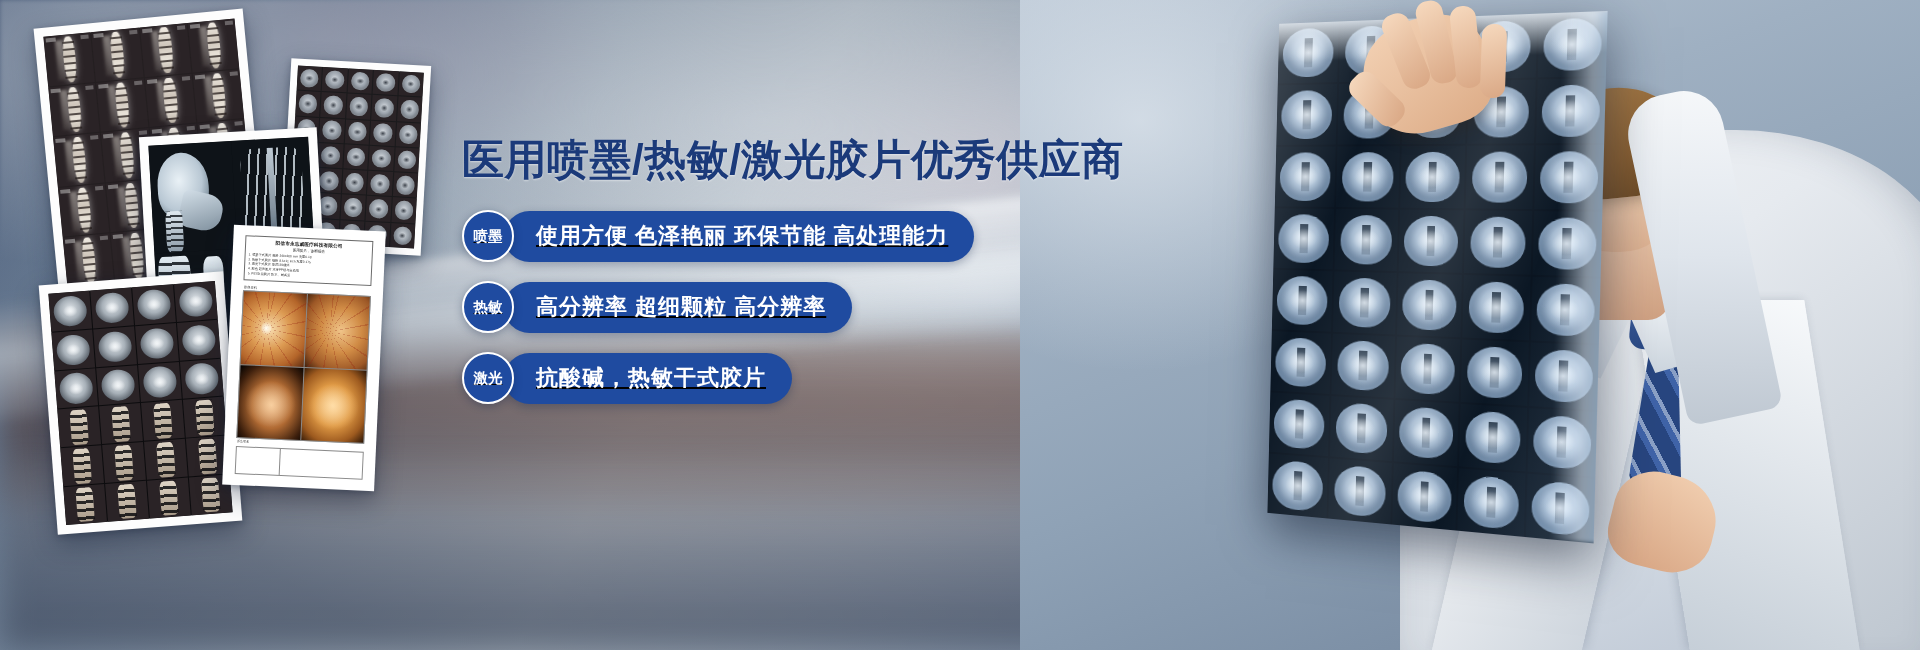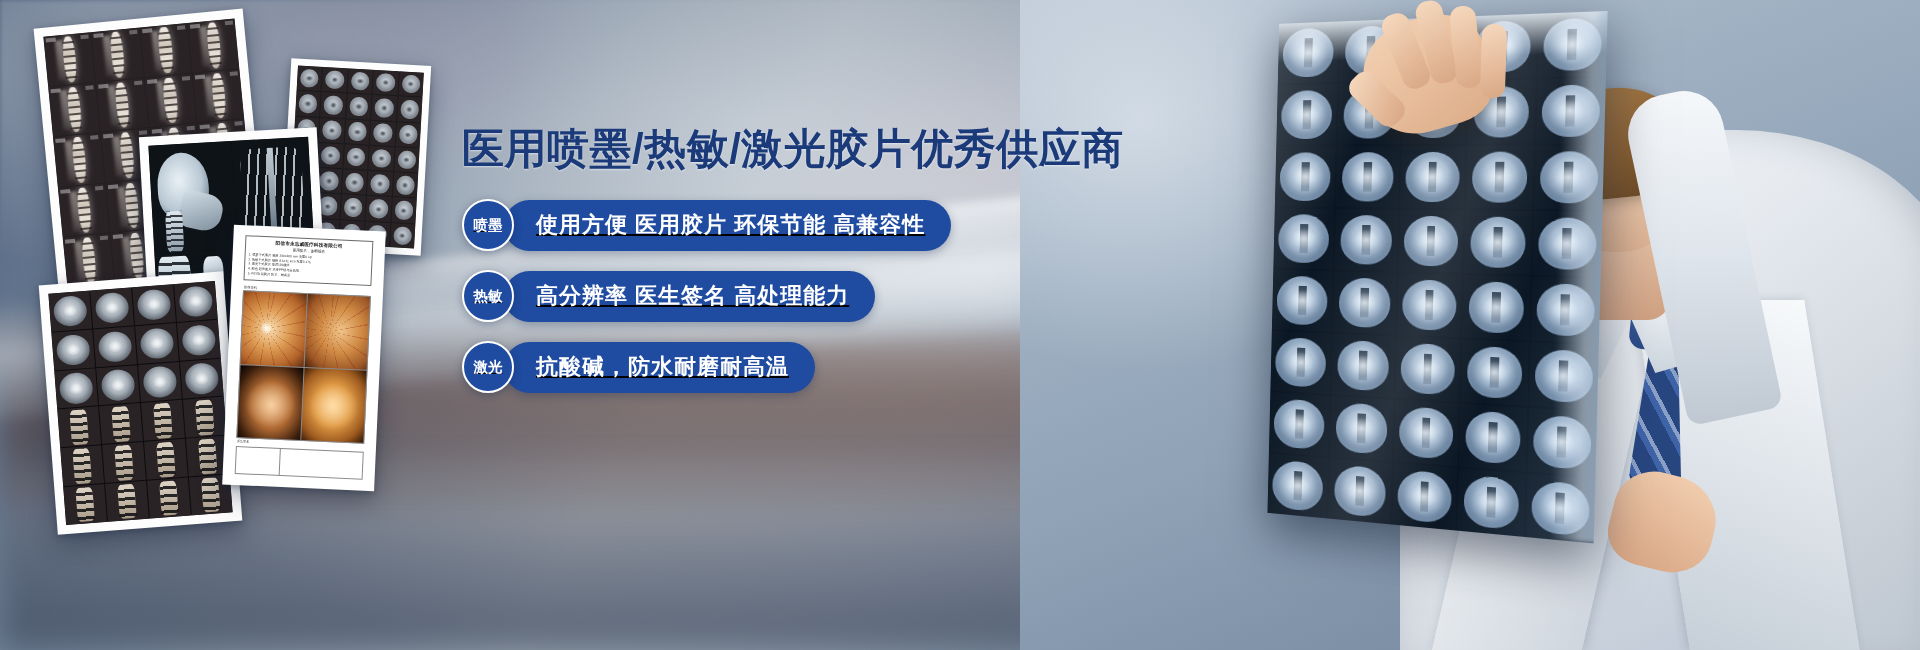--- a/index.html
+++ b/index.html
@@ -250,21 +250,21 @@
     background:linear-gradient(180deg,rgba(26,42,60,.85),rgba(26,42,60,.2));}
   .film-gloss{position:absolute;inset:0;
     background:linear-gradient(110deg, rgba(255,255,255,.22) 0%, rgba(255,255,255,0) 26%, rgba(255,255,255,.12) 52%, rgba(255,255,255,0) 70%, rgba(200,225,255,.18) 100%);}
   .film-curl{position:absolute;right:-6px;top:0;bottom:0;width:48px;
     background:linear-gradient(90deg, rgba(255,255,255,0), rgba(226,238,250,.55) 60%, rgba(160,186,212,.8));
     filter:blur(2px);}
   .film-top{position:absolute;left:0;right:0;top:0;height:40px;
     background:linear-gradient(180deg,rgba(236,244,252,.85),rgba(236,244,252,0));}
 
   
-  .content{position:absolute;left:462px;top:125px;width:620px;}
+  .content{position:absolute;left:462px;top:136px;width:620px;}
   .headline{
     font-size:42px;font-weight:bold;color:#1b3a7a;letter-spacing:.5px;
     line-height:1.15;white-space:nowrap;
     text-shadow:0 1px 2px rgba(255,255,255,.5);
   }
   .rows{margin-top:26px;text-decoration:underline;}
   .frow{display:flex;align-items:center;margin-bottom:19px;}
   .badge{
     width:48px;height:48px;flex:0 0 48px;border-radius:50%;
     background:#1f4ba0;border:2px solid #ffffff;
@@ -803,26 +803,26 @@
     </div>
 
   </div>
 
   <div class="content">
     <div class="headline">医用喷墨/热敏/激光胶片优秀供应商</div>
 
     <div class="rows">
       <div class="frow">
         <div class="badge">喷墨</div>
-        <div class="pill">使用方便 医用胶片 环保节能 高兼容性</div>
+        <div class="pill">使用方便 色泽艳丽 环保节能 高处理能力</div>
       </div>
       <div class="frow">
         <div class="badge">热敏</div>
-        <div class="pill">高分辨率 医生签名 高处理能力</div>
+        <div class="pill">高分辨率 超细颗粒 高分辨率</div>
       </div>
       <div class="frow">
         <div class="badge">激光</div>
-        <div class="pill">抗酸碱，防水耐磨耐高温</div>
+        <div class="pill">抗酸碱，热敏干式胶片</div>
       </div>
     </div>
   </div>
 
 </div>
 
 </body></html>

